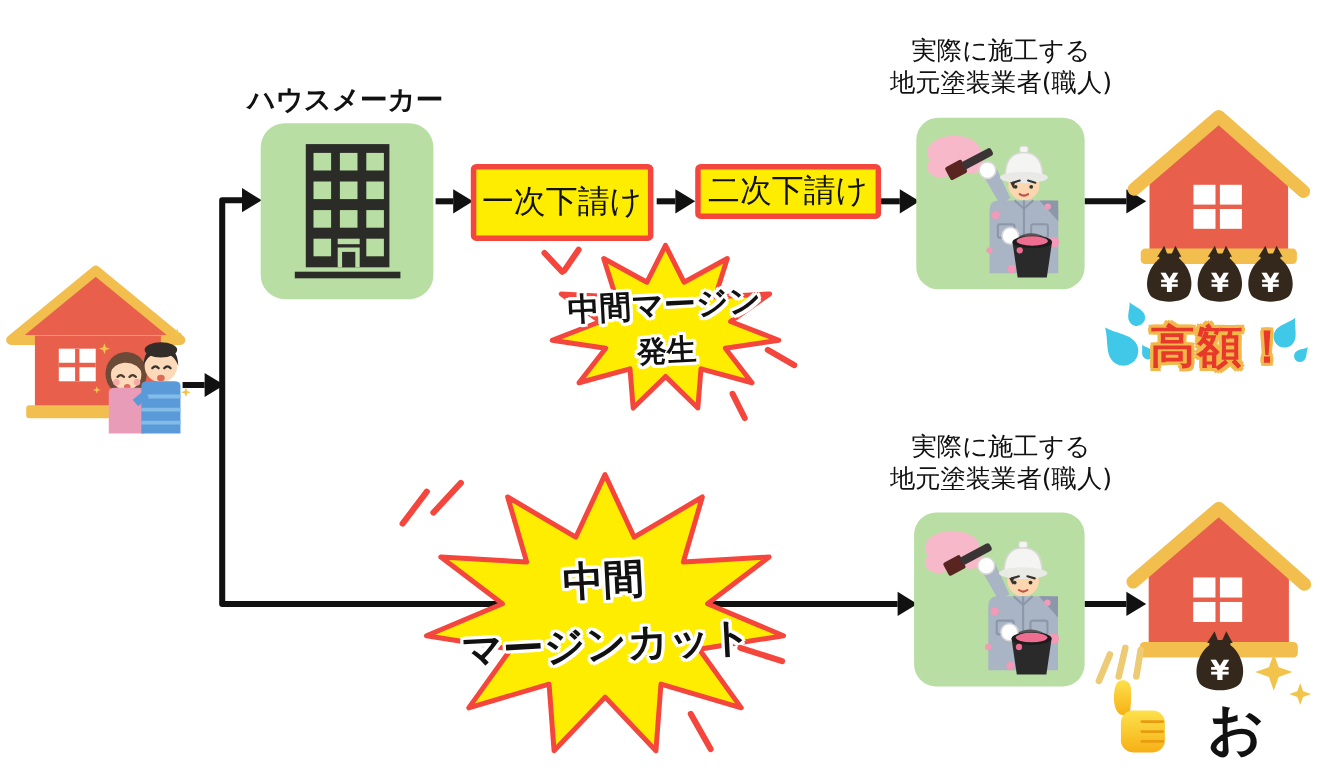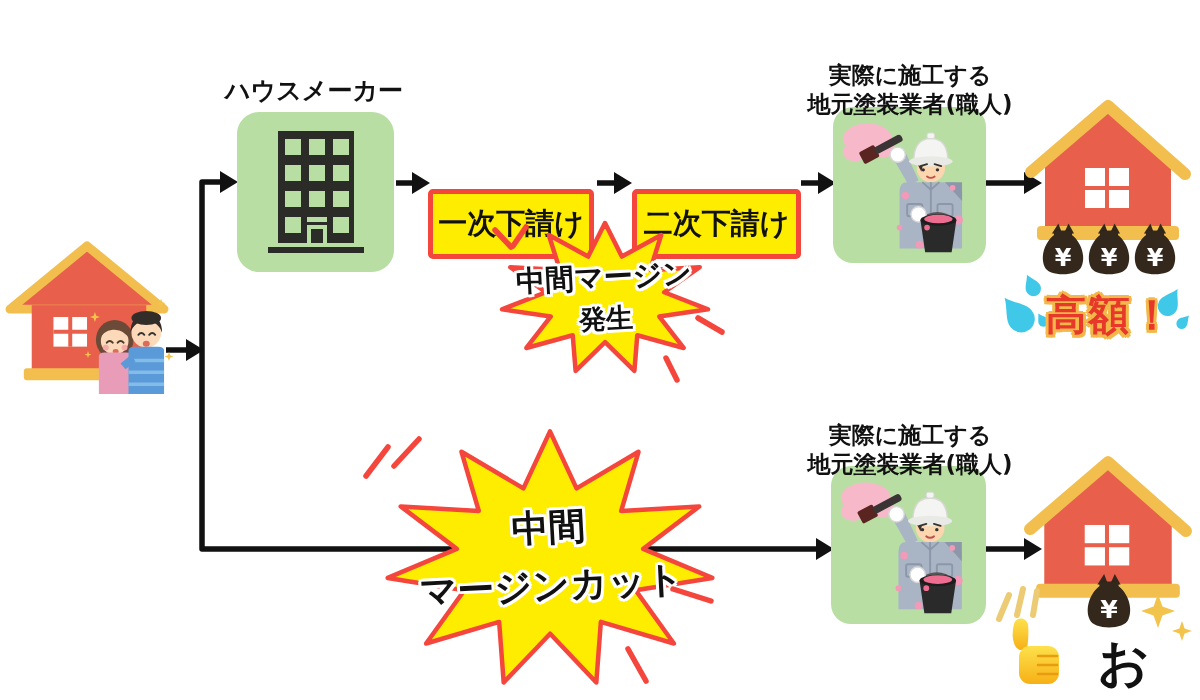--- a/index.html
+++ b/index.html
@@ -9,29 +9,29 @@
     --water-drop:#3fc8e8; --thumb-yellow:#fdd021; --sparkle-gold:#f2c44c;
   }
   html,body{margin:0;padding:0;background:#fff;}
   #canvas{position:relative;width:1200px;height:700px;background:#fff;overflow:hidden;
           font-family:"DejaVu Sans","Liberation Sans",sans-serif;color:#111;}
   .abs{position:absolute;}
   .lbl{font-weight:900;text-align:center;color:#111;letter-spacing:0;}
   .z0{z-index:0}.z1{z-index:1}.z2{z-index:2}.z3{z-index:3}.z4{z-index:4}
   .ybox{background:var(--highlight-yellow);border:5px solid var(--accent-red);border-radius:5px;
         display:flex;align-items:center;justify-content:center;
-        font-size:29px;font-weight:700;color:#111;box-sizing:border-box;margin-top:40px;}
+        font-size:29px;font-weight:400;color:#111;box-sizing:border-box;}
   .green-box{background:var(--box-green);border-radius:22px;display:flex;align-items:center;justify-content:center;}
   .burst{overflow:visible;}
   .burst svg{overflow:visible;display:block;width:100%;height:100%;}
   .burst-text{position:absolute;inset:0;display:flex;flex-direction:column;align-items:center;
               justify-content:center;transform:rotate(-3deg);font-weight:900;color:#111;text-align:center;}
   .ow{text-shadow:3px 0 0 #fff,-3px 0 0 #fff,0 3px 0 #fff,0 -3px 0 #fff,
                   2.5px 2.5px 0 #fff,-2.5px 2.5px 0 #fff,2.5px -2.5px 0 #fff,-2.5px -2.5px 0 #fff;}
-  .title2{font-size:23px;line-height:29px;font-weight:700;text-align:center;margin-top:28px;}
+  .title2{font-size:23px;line-height:29px;font-weight:400;text-align:center;}
   .expensive{font-size:41px;font-weight:700;letter-spacing:2px;color:var(--expensive-text);
      text-shadow:3px 0 0 var(--expensive-outline),-3px 0 0 var(--expensive-outline),
        0 3px 0 var(--expensive-outline),0 -3px 0 var(--expensive-outline),
        2.5px 2.5px 0 var(--expensive-outline),-2.5px 2.5px 0 var(--expensive-outline),
        2.5px -2.5px 0 var(--expensive-outline),-2.5px -2.5px 0 var(--expensive-outline);}
   .deal{font-size:51px;font-weight:900;color:#111;letter-spacing:1px;}
   .bag{overflow:visible;}
   svg{overflow:visible;}
 </style>
 </head>
@@ -190,21 +190,21 @@
         <rect x="43" y="96" width="20" height="18"></rect>
       </g>
       <rect x="47" y="100" width="12" height="14" fill="#2b2b28"></rect>
       <rect x="4" y="118" width="96" height="6" fill="#2b2b28"></rect>
     </svg>
   </div>
 
   <div class="abs ybox z2" style="left:428px;top:149px;width:166px;height:70px;">
     <span>一次下請け</span>
   </div>
-  <div class="abs ybox z2" style="left:632px;top:149px;width:169px;height:70px;">
+  <div class="abs ybox z2" style="left:632px;top:149px;width:169px;height:50px;">
     <span>二次下請け</span>
   </div>
 
   <div class="abs burst z2" style="left:499px;top:221px;width:212px;height:152px;">
     <svg viewBox="0 0 220 153" preserveAspectRatio="none">
       <use href="#starPath" xlink:href="#starPath"></use>
     </svg>
     <div class="burst-text">
       <div class="ow" style="font-size:29px;">中間マージン</div>
       <div class="ow" style="font-size:27px;margin-top:3px;">発生</div>

